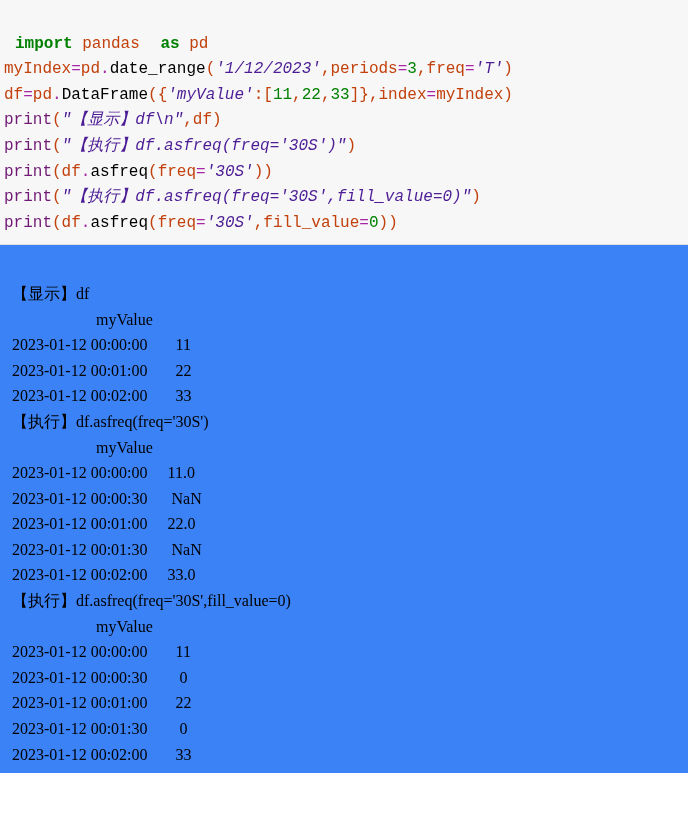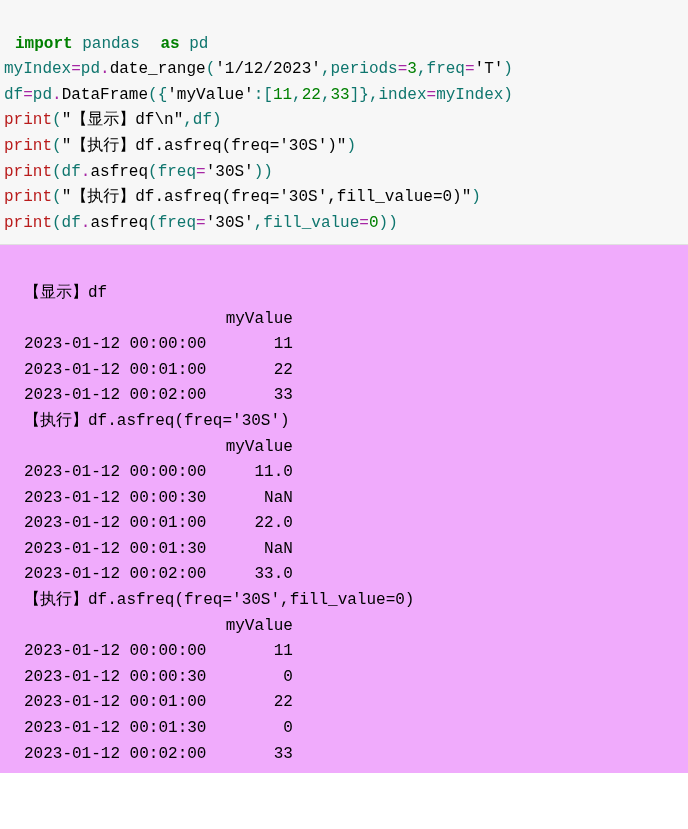--- a/index.html
+++ b/index.html
@@ -14,34 +14,34 @@
       width: 688px;
     }
     .code-block {
       background: #f7f7f7;
       padding: 6px 4px 8px 4px;
       border-bottom: 1px solid #e0e0e0;
       line-height: 1.6;
       white-space: pre;
     }
     .output-block {
-      background: #f0abfc;
-      padding: 10px 4px 6px 24px;
+      background: #3b82f6;
+      padding: 10px 4px 6px 12px;
       line-height: 1.6;
       white-space: pre;
       color: #000;
-      font-family: Liberation Mono, monospace;
+      font-family: Liberation Serif, serif;
     }
     .kw { color: #008000; font-weight: bold; margin-left: 11px; }
-    .nm { color: #0f766e; }
+    .nm { color: #c2410c; }
     .op { color: #a626a4; }
     .fn { color: #000000; }
-    .str { color: #000000; }
+    .str { color: #4c1d95; font-style: italic; }
     .num { color: #008000; }
-    .bi { color: #b91c1c; margin-top: 12px; }
+    .bi { color: #701a75; margin-top: 12px; }
   </style>
 </head>
 <body>
 
 <div class="code-block">
 <span><span class="kw">import</span><span class="nm"> pandas </span><span class="kw">as</span><span class="nm"> pd</span></span>
 <span><span class="nm">myIndex</span><span class="op">=</span><span class="nm">pd</span><span class="op">.</span><span class="fn">date_range</span><span class="nm">(</span><span class="str">'1/12/2023'</span><span class="nm">,periods</span><span class="op">=</span><span class="num">3</span><span class="nm">,freq</span><span class="op">=</span><span class="str">'T'</span><span class="nm">)</span></span>
 <span><span class="nm">df</span><span class="op">=</span><span class="nm">pd</span><span class="op">.</span><span class="fn">DataFrame</span><span class="nm">({</span><span class="str">'myValue'</span><span class="nm">:[</span><span class="num">11</span><span class="nm">,</span><span class="num">22</span><span class="nm">,</span><span class="num">33</span><span class="nm">]},index</span><span class="op">=</span><span class="nm">myIndex)</span></span>
 <span><span class="bi">print</span><span class="nm">(</span><span class="str">"【显示】df\n"</span><span class="nm">,df)</span></span>
 <span><span class="bi">print</span><span class="nm">(</span><span class="str">"【执行】df.asfreq(freq='30S')"</span><span class="nm">)</span></span>

